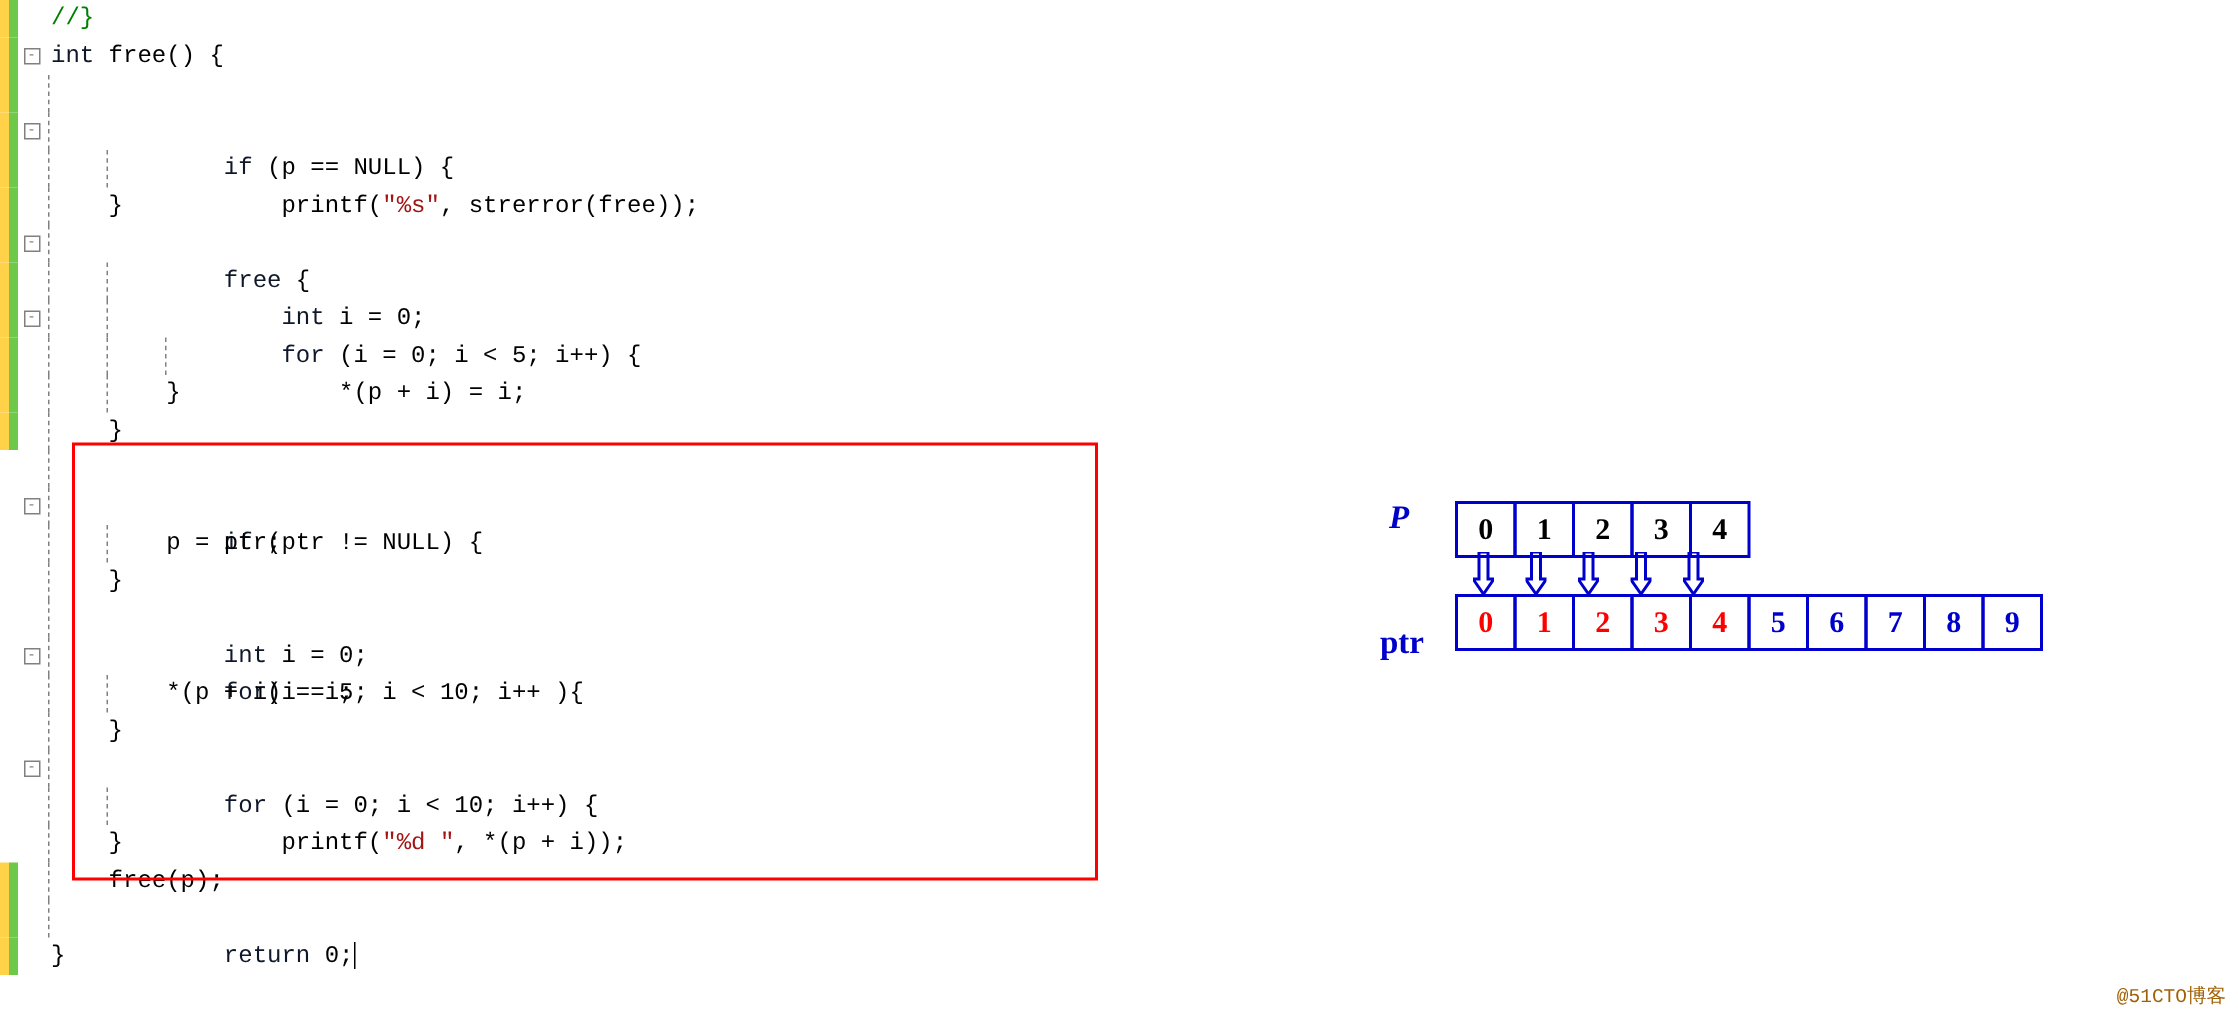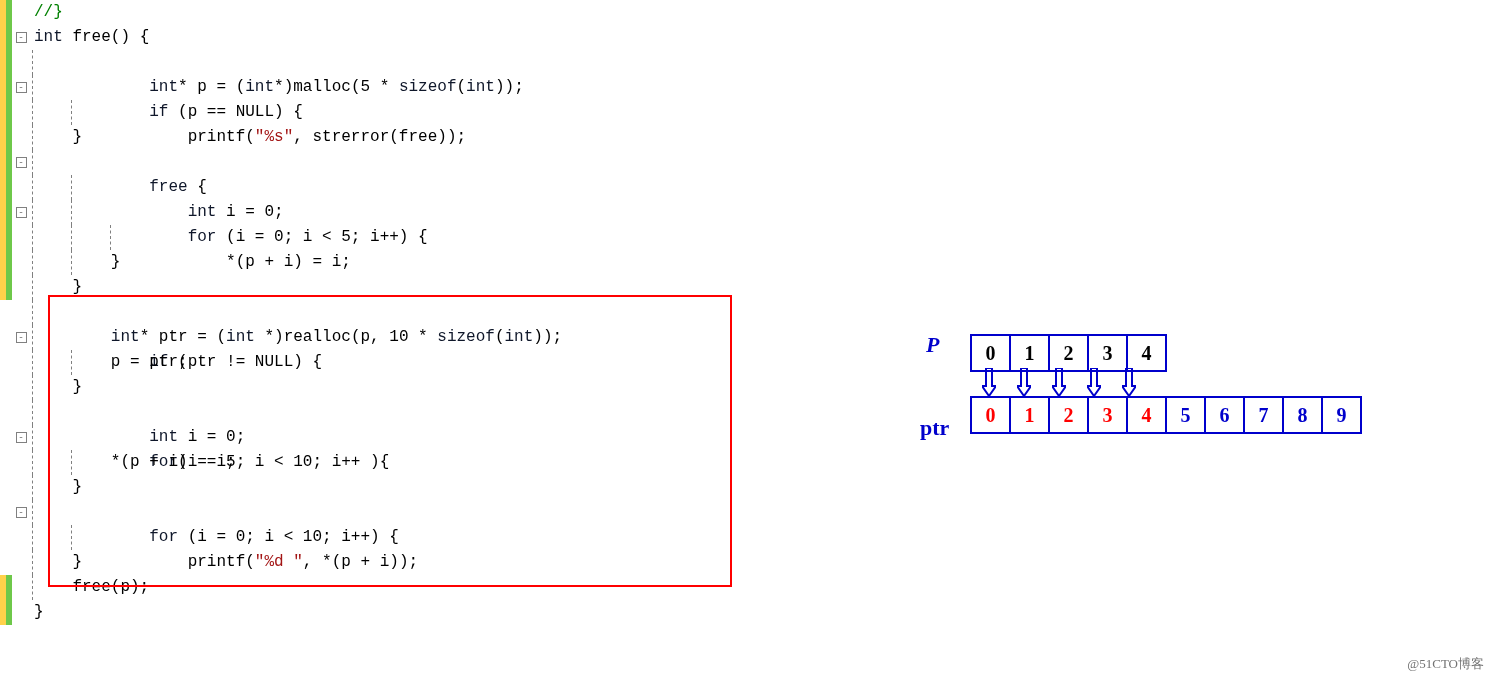--- a/index.html
+++ b/index.html
@@ -31,21 +31,21 @@
   .cell{width:37px;height:34px;border:2px solid #0000cc;margin-left:-2px;display:flex;align-items:center;justify-content:center;font-size:20px;font-weight:bold;position:relative;font-family:"Times New Roman",serif;}
   .cell:first-child{margin-left:0;}
   .red{color:#ff0000;}
   .blk{color:#000;}
   .blu{color:#0000cc;}
   .slash{position:absolute;right:-1px;top:-1px;width:12px;height:36px;overflow:hidden;}
   .slash::after{content:"";position:absolute;left:0;top:-4px;width:0;height:0;border-left:1px solid #0000cc;height:44px;transform:rotate(18deg);transform-origin:top left;}
   .arrows{position:absolute;left:50px;top:38px;display:flex;}
   .arrow{width:37px;margin-left:-2px;display:flex;justify-content:center;}
   .arrow:first-child{margin-left:0;}
-  .watermark{position:absolute;right:8px;bottom:6px;color:#737373;font-size:13px;font-family:Liberation Serif, serif;text-align:right;}
+  .watermark{position:absolute;right:8px;bottom:6px;color:#a16207;font-size:13px;font-family:Liberation Mono, monospace;text-align:right;}
 </style>
 </head>
 <body>
 
 <div class="page">
 
   <div class="editor">
 
     <div class="line">
       <div class="bar y"></div><div class="bar g"></div>
@@ -56,21 +56,20 @@
     <div class="line">
       <div class="bar y"></div><div class="bar g"></div>
       <div class="gut"><div class="box">-</div></div>
       <div class="code-area"><span class="txt"><span class="kw">int</span><span> free() {</span></span></div>
     </div>
 
     <div class="line">
       <div class="bar y"></div><div class="bar g"></div>
       <div class="gut"><div class="nothing"></div></div>
       <div class="code-area"><div class="gl" style="left:2px"></div>
-        <span class="txt"><span class="kw">    int</span><span>* p = (</span><span class="kw">int</span><span>*)malloc(5 * </span><span class="kw">sizeof</span><span>(</span><span class="kw">int</span><span>));</span></span>
       </div>
     </div>
 
     <div class="line">
       <div class="bar y"></div><div class="bar g"></div>
       <div class="gut"><div class="box">-</div></div>
       <div class="code-area"><div class="gl" style="left:2px"></div>
         <span class="txt"><span class="kw">    if</span><span> (p == NULL) {</span></span>
       </div>
     </div>
@@ -123,21 +122,20 @@
     </div>
 
     <div class="line">
       <div class="bar y"></div><div class="bar g"></div><div class="gut"><div class="nothing"></div></div>
       <div class="code-area"><div class="gl" style="left:2px"></div><span class="txt">    }</span></div>
     </div>
 
     <div class="line">
       <div class="bar" style="background:#fff"></div><div class="bar" style="background:#fff"></div><div class="gut"><div class="nothing"></div></div>
       <div class="code-area"><div class="gl" style="left:2px"></div>
-        <span class="txt"><span class="kw">int</span><span>* ptr = (</span><span class="kw">int</span><span> *)realloc(p, 10 * </span><span class="kw">sizeof</span><span>(</span><span class="kw">int</span><span>));</span></span>
       </div>
     </div>
 
     <div class="line">
       <div class="bar"></div><div class="bar"></div>
       <div class="gut"><div class="box">-</div></div>
       <div class="code-area"><div class="gl" style="left:2px"></div>
         <span class="txt"><span class="kw">    if</span><span> (ptr != NULL) {</span></span></div>
     </div>
 
@@ -191,20 +189,25 @@
       <div class="bar"></div><div class="bar"></div><div class="gut"><div class="nothing"></div></div>
       <div class="code-area"><div class="gl" style="left:2px"></div><span class="txt">    }</span></div>
     </div>
 
     <div class="line">
       <div class="bar y"></div><div class="bar g"></div><div class="gut"><div class="nothing"></div></div>
       <div class="code-area"><div class="gl" style="left:2px"></div><span class="txt">    free(p);</span></div>
     </div>
 
 
+    <div class="line">
+      <div class="bar y"></div><div class="bar g"></div><div class="gut"><div class="nothing"></div></div>
+      <div class="code-area"><div class="gl" style="left:2px"></div>
+        <span class="txt"><span class="kw">    return</span><span> 0;</span><span style="border-left:1px solid #000;height:18px;"></span></span></div>
+    </div>
 
     <div class="line">
       <div class="bar y"></div><div class="bar g"></div><div class="gut"><div class="nothing"></div></div>
       <div class="code-area"><span class="txt">}</span></div>
     </div>
 
   </div>
 
   <div class="redbox"></div>
 

